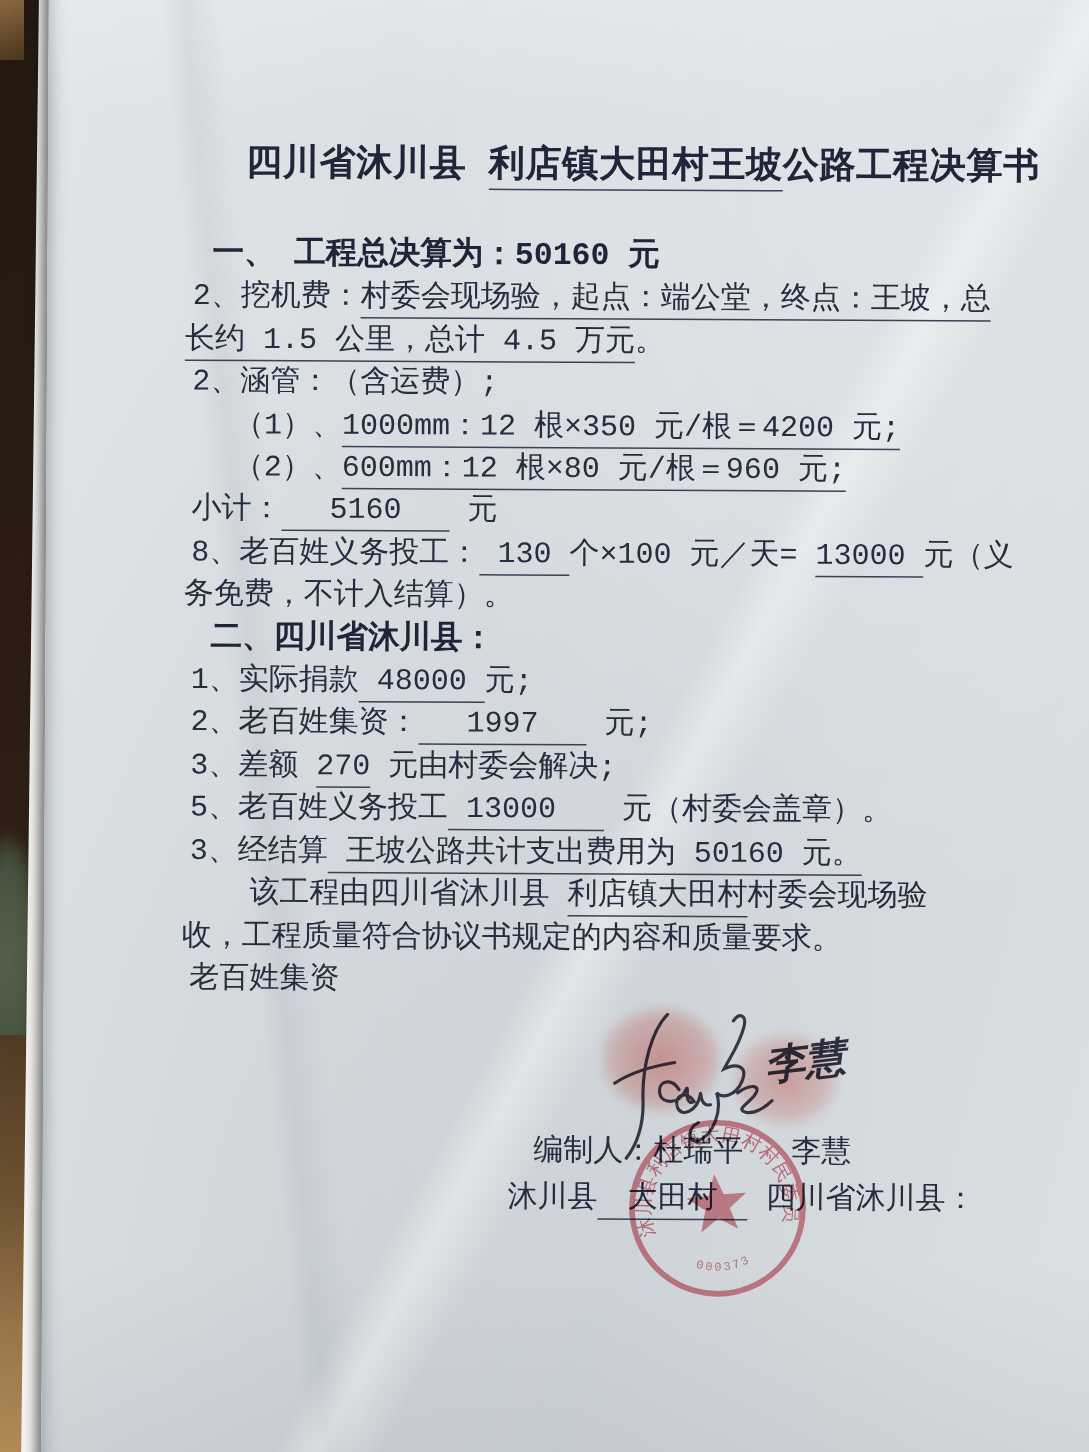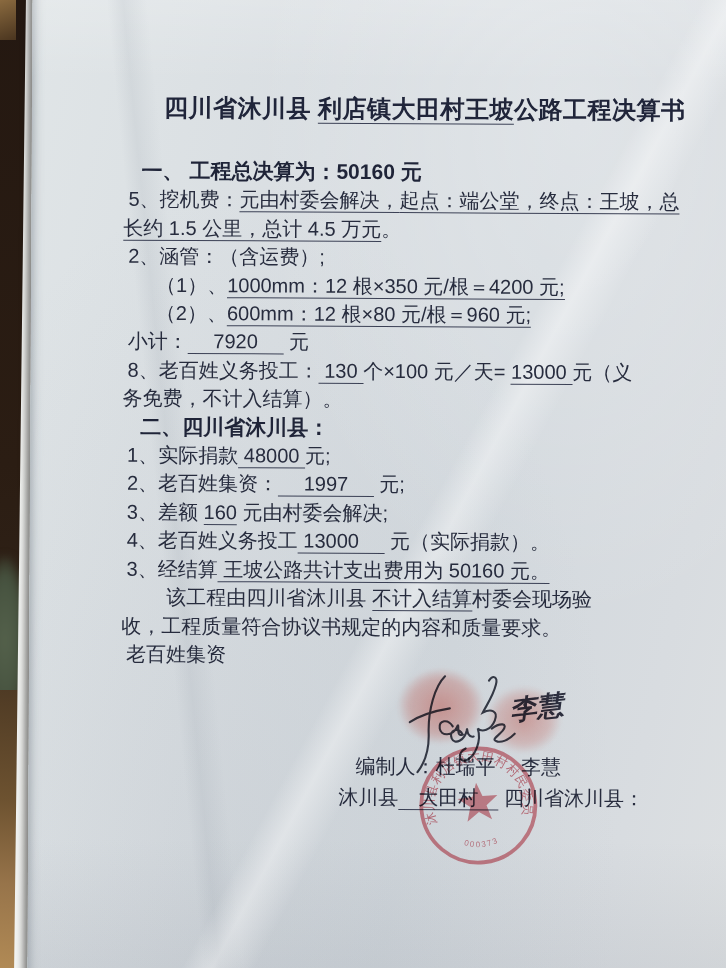--- a/index.html
+++ b/index.html
@@ -1,17 +1,17 @@
 <!DOCTYPE html>
 <html><head>
 <meta charset="utf-8">
 <style>
   html,body{margin:0;padding:0;background:#1b130c;}
   .shot{position:relative;width:726px;height:968px;overflow:hidden;
-        font-family:Liberation Sans, sans-serif;
+        font-family:Liberation Mono, monospace;
         background:linear-gradient(175deg,#241811 0%,#2b1d13 45%,#33251a 75%,#3c2c1d 100%);}
   
   .bg-corner-warm{position:absolute;left:0;top:0;width:16px;height:40px;
         background:linear-gradient(160deg,#8a6a3f,#4a351f);}
   .bg-green-item{position:absolute;left:-18px;top:556px;width:46px;height:170px;border-radius:50%;
         background:radial-gradient(ellipse,#55624c 0%,#46523f 55%,transparent 78%);filter:blur(4px);}
   .bg-wood{position:absolute;left:0;top:690px;width:42px;height:278px;
         background:linear-gradient(185deg,#4e3a24 0%,#6d5230 40%,#97744a 70%,#b18a55 100%);}
   .bg-corner-red{position:absolute;right:0;top:0;width:30px;height:8px;
         background:#6e2317;clip-path:polygon(18% 0,100% 0,100% 100%);}
@@ -67,35 +67,35 @@
 
   <div class="under-sheet"></div>
 
   <div class="paper">
     <div class="crease"></div>
 
     <div class="doc-title" id="doc-title"><span>四川省沐川县 </span><span class="u">利店镇大田村王坡</span><span>公路工程决算书</span></div>
 
     <div class="doc-lines" id="doc-lines">
         <div class="ln ln-sec"><span>一、 工程总决算为：50160 元</span></div>
-        <div class="ln ln-body"><span>5、挖机费：</span><span class="u">元由村委会解决，</span><span class="u">起点：端公堂，终点：王坡，总</span></div>
+        <div class="ln ln-body"><span>2、挖机费：</span><span class="u">村委会现场验，</span><span class="u">起点：端公堂，终点：王坡，总</span></div>
         <div class="ln ln-cont"><span class="u">长约 1.5 公里，总计 4.5 万元</span><span>。</span></div>
         <div class="ln ln-body"><span>2、涵管：（含运费）;</span></div>
         <div class="ln ln-sub"><span>（1）、</span><span class="u">1000mm：12 根×350 元/根＝4200 元;</span></div>
         <div class="ln ln-sub"><span>（2）、</span><span class="u">600mm：12 根×80 元/根＝960 元;</span></div>
-        <div class="ln ln-body"><span>小计：</span><span class="u">　 7920 　</span><span> 元</span></div>
+        <div class="ln ln-body"><span>小计：</span><span class="u">　 5160 　</span><span> 元</span></div>
         <div class="ln ln-body"><span>8、老百姓义务投工：</span><span class="u"> 130 </span><span>个×100 元／天= </span><span class="u"> 13000 </span><span>元（义</span></div>
         <div class="ln ln-cont"><span>务免费，不计入结算）。</span></div>
         <div class="ln ln-sec"><span>二、四川省沐川县：</span></div>
         <div class="ln ln-body"><span>1、实际捐款</span><span class="u"> 48000 </span><span>元;</span></div>
         <div class="ln ln-body"><span>2、老百姓集资：</span><span class="u">　 1997 　</span><span> 元;</span></div>
-        <div class="ln ln-body"><span>3、差额 </span><span class="u">160</span><span> 元由村委会解决;</span></div>
-        <div class="ln ln-body"><span>4、老百姓义务投工</span><span class="u"> 13000 　</span><span> 元（实际捐款）。</span></div>
+        <div class="ln ln-body"><span>3、差额 </span><span class="u">270</span><span> 元由村委会解决;</span></div>
+        <div class="ln ln-body"><span>5、老百姓义务投工</span><span class="u"> 13000 　</span><span> 元（村委会盖章）。</span></div>
         <div class="ln ln-body"><span>3、经结算</span><span class="u"> 王坡公路共计支出费用为 50160 元。</span></div>
-        <div class="ln ln-para"><span>该工程由四川省沐川县 </span><span class="u">不计入结算</span><span>村委会现场验</span></div>
+        <div class="ln ln-para"><span>该工程由四川省沐川县 </span><span class="u">利店镇大田村</span><span>村委会现场验</span></div>
         <div class="ln ln-cont"><span>收，工程质量符合协议书规定的内容和质量要求。</span></div>
         <div class="ln ln-body"><span>老百姓集资</span></div>
       </div>
 
     <div class="sig-line" id="sig-preparer"><span>编制人：杜瑞平　 李慧</span></div>
     <div class="sig-line" id="sig-stamp"><span>沐川县</span><span class="u">　大田村　</span><span> 四川省沐川县：</span></div>
 
     <div class="fingerprint" id="fp-1"></div>
     <div class="fingerprint" id="fp-2"></div>
 

